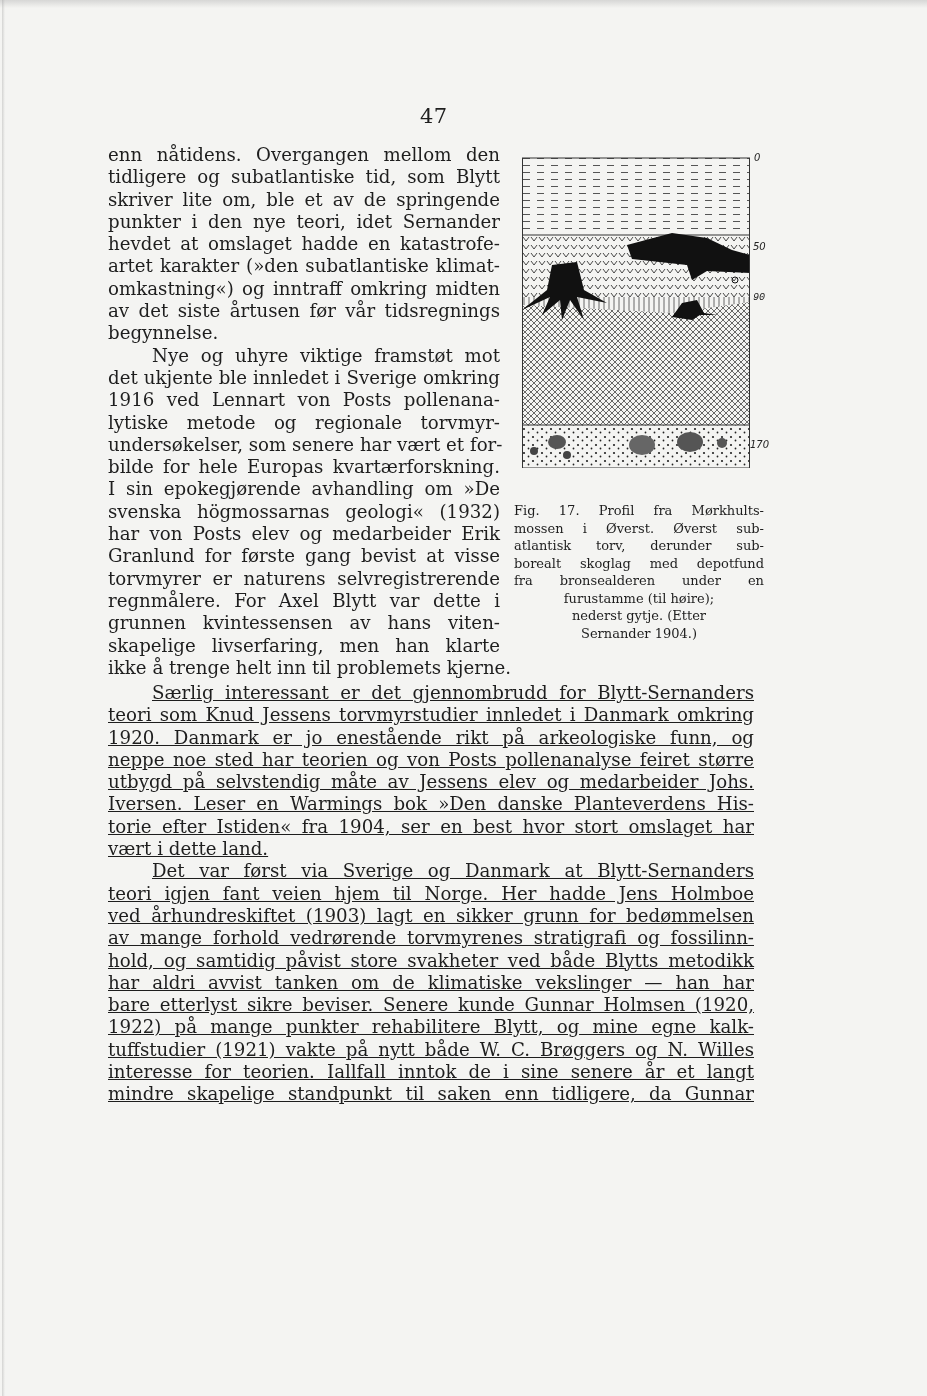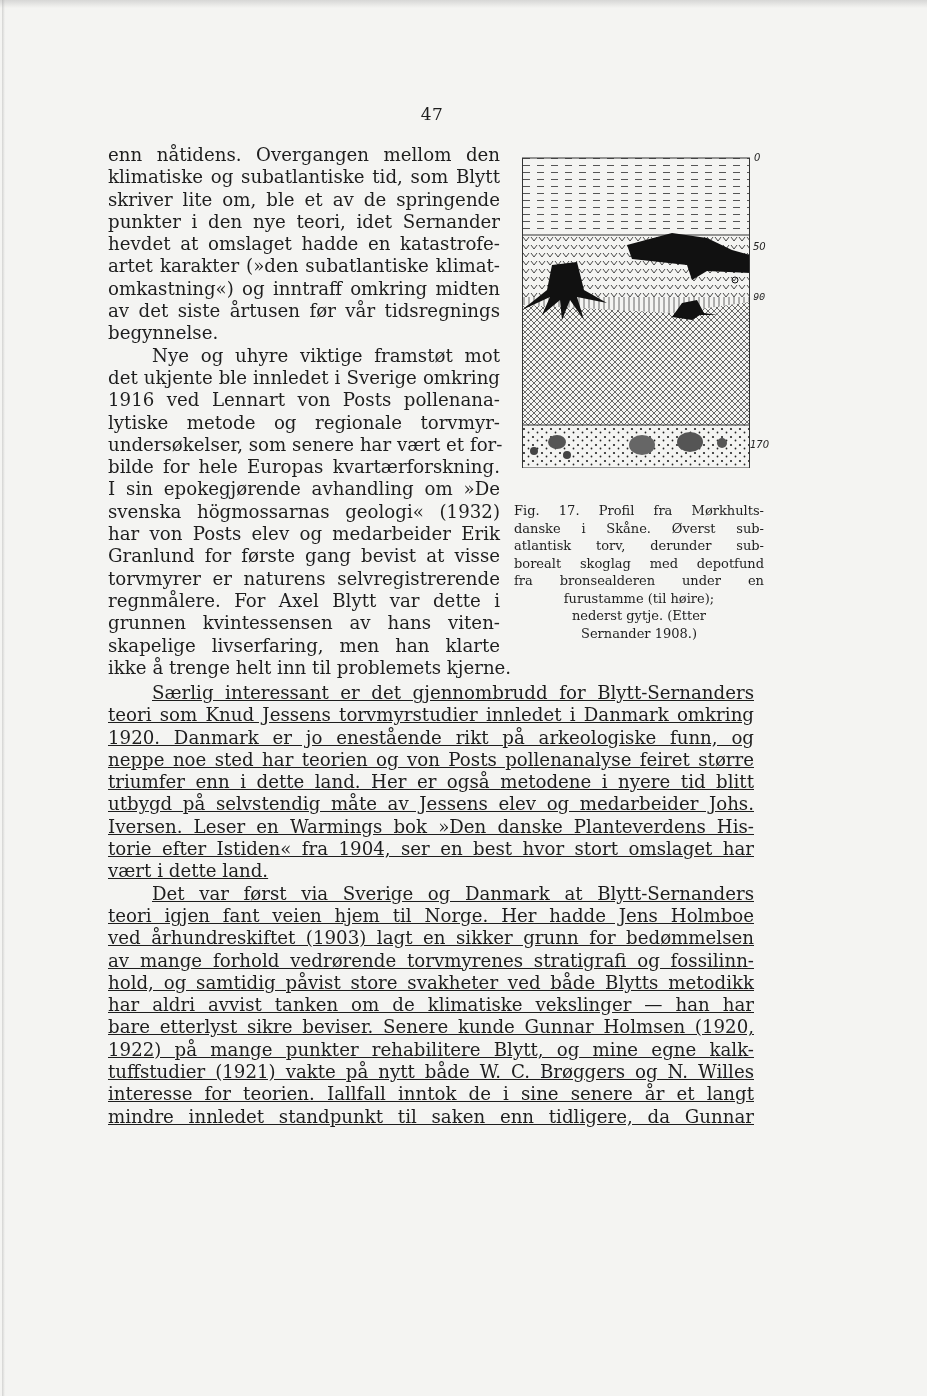--- a/index.html
+++ b/index.html
@@ -14,21 +14,21 @@
   .bleed {
     position: absolute; left: 0; top: 0; width: 927px; height: 8px;
     background: linear-gradient(to bottom, rgba(160,160,160,0.35), rgba(160,160,160,0));
   }
   .edge-left {
     position: absolute; left: 2px; top: 0; width: 3px; height: 1396px;
     background: linear-gradient(to right, rgba(150,150,150,0.35), rgba(150,150,150,0));
   }
   .page-number {
     position: absolute; left: 420px; top: 104px; width: 24px;
-    font-size: 17px; text-align: center; letter-spacing: 0.5px;
+    font-size: 21px; text-align: center; letter-spacing: 0.5px;
   }
   .col-narrow {
     position: absolute; left: 108px; top: 144px; width: 392px;
   }
   .col-full {
     position: absolute; left: 108px; top: 682px; width: 646px; text-decoration: underline;
   }
   .line {
     font-size: 18.2px;
     line-height: 22.3px;
@@ -59,21 +59,21 @@
 </head>
 <body>
 
 <div class="bleed"></div>
 <div class="edge-left"></div>
 
 <div class="page-number">47</div>
 
 <div class="col-narrow">
   <div class="line">enn nåtidens. Overgangen mellom den</div>
-  <div class="line">klimatiske og subatlantiske tid, som Blytt</div>
+  <div class="line">tidligere og subatlantiske tid, som Blytt</div>
   <div class="line">skriver lite om, ble et av de springende</div>
   <div class="line">punkter i den nye teori, idet Sernander</div>
   <div class="line">hevdet at omslaget hadde en katastrofe-</div>
   <div class="line">artet karakter (»den subatlantiske klimat-</div>
   <div class="line">omkastning«) og inntraff omkring midten</div>
   <div class="line">av det siste årtusen før vår tidsregnings</div>
   <div class="line last">begynnelse.</div>
   <div class="line indent">Nye og uhyre viktige framstøt mot</div>
   <div class="line">det ukjente ble innledet i Sverige omkring</div>
   <div class="line">1916 ved Lennart von Posts pollenana-</div>
@@ -138,43 +138,42 @@
     <rect x="0.5" y="3" width="227" height="310" fill="none" stroke="#333" stroke-width="1"></rect>
   </svg>
   <span class="depth" style="left:232px; top:-3px;">0</span>
   <span class="depth" style="left:231px; top:86px;">50</span>
   <span class="depth" style="left:231px; top:137px;font-family:Liberation Mono, monospace;">90</span>
   <span class="depth" style="left:228px; top:264px;margin-top:20px;">170</span>
 </div>
 
 <div class="caption">
   <div class="cl">Fig. 17. Profil fra Mørkhults-</div>
-  <div class="cl">danske i Skåne. Øverst sub-</div>
+  <div class="cl">mossen i Øverst. Øverst sub-</div>
   <div class="cl">atlantisk torv, derunder sub-</div>
   <div class="cl">borealt skoglag med depotfund</div>
   <div class="cl">fra bronsealderen under en</div>
   <div class="cl center">furustamme (til høire);</div>
   <div class="cl center">nederst gytje. (Etter</div>
-  <div class="cl center">Sernander 1908.)</div>
+  <div class="cl center">Sernander 1904.)</div>
 </div>
 
 <div class="col-full">
   <div class="line indent">Særlig interessant er det gjennombrudd for Blytt-Sernanders</div>
   <div class="line">teori som Knud Jessens torvmyrstudier innledet i Danmark omkring</div>
   <div class="line">1920. Danmark er jo enestående rikt på arkeologiske funn, og</div>
   <div class="line">neppe noe sted har teorien og von Posts pollenanalyse feiret større</div>
-  <div class="line">triumfer enn i dette land. Her er også metodene i nyere tid blitt</div>
   <div class="line">utbygd på selvstendig måte av Jessens elev og medarbeider Johs.</div>
   <div class="line">Iversen. Leser en Warmings bok »Den danske Planteverdens His-</div>
   <div class="line">torie efter Istiden« fra 1904, ser en best hvor stort omslaget har</div>
   <div class="line last">vært i dette land.</div>
   <div class="line indent">Det var først via Sverige og Danmark at Blytt-Sernanders</div>
   <div class="line">teori igjen fant veien hjem til Norge. Her hadde Jens Holmboe</div>
   <div class="line">ved århundreskiftet (1903) lagt en sikker grunn for bedømmelsen</div>
   <div class="line">av mange forhold vedrørende torvmyrenes stratigrafi og fossilinn-</div>
   <div class="line">hold, og samtidig påvist store svakheter ved både Blytts metodikk</div>
   <div class="line">har aldri avvist tanken om de klimatiske vekslinger — han har</div>
   <div class="line">bare etterlyst sikre beviser. Senere kunde Gunnar Holmsen (1920,</div>
   <div class="line">1922) på mange punkter rehabilitere Blytt, og mine egne kalk-</div>
   <div class="line">tuffstudier (1921) vakte på nytt både W. C. Brøggers og N. Willes</div>
   <div class="line">interesse for teorien. Iallfall inntok de i sine senere år et langt</div>
-  <div class="line">mindre innledet standpunkt til saken enn tidligere, da Gunnar</div>
+  <div class="line">mindre skapelige standpunkt til saken enn tidligere, da Gunnar</div>
 </div>
 
 </body></html>

